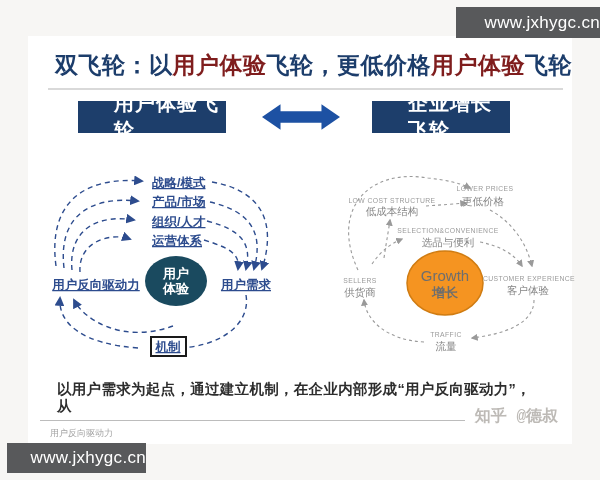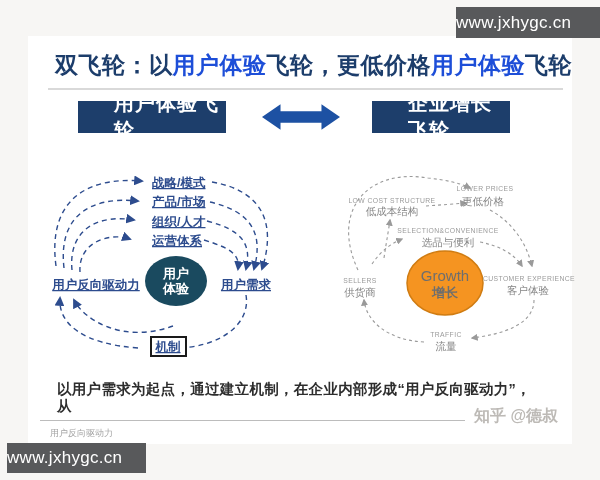--- a/index.html
+++ b/index.html
@@ -2,28 +2,28 @@
 <html><head>
 <meta charset="utf-8">
 <style>
   * { margin:0; padding:0; box-sizing:border-box; }
   html,body { width:600px; height:480px; overflow:hidden; }
   body { background:#f7f6f4; font-family:"Liberation Sans","DejaVu Sans",sans-serif; position:relative; }
   .stage { position:absolute; inset:0; }
   .panel { position:absolute; left:28px; top:36px; width:544px; height:408px; background:#ffffff; }
 
   
-  .wm-bar { position:absolute; background:#58595b; color:#ffffff; display:flex; align-items:center; justify-content:flex-start; font-size:17px; letter-spacing:.3px; }
+  .wm-bar { position:absolute; background:#58595b; color:#ffffff; display:flex; align-items:center; justify-content:flex-end; font-size:17px; letter-spacing:.3px; }
   .wm-top { left:456px; top:7px; width:144px; height:31px; }
   .wm-bottom { left:7px; top:443px; width:139px; height:30px; }
 
   
   .title { position:absolute; left:55px; top:50px; width:500px; font-size:23px; font-weight:bold; letter-spacing:.5px; white-space:nowrap; }
   .c-navy { color:#1c3d6b;margin-top:12px; }
-  .c-red { color:#1d4ed8;margin-top:18px; }
+  .c-red { color:#7f1d1d;margin-top:18px; }
   .title-rule { position:absolute; left:48px; top:88px; width:515px; height:2px; background:#d9d9d9; }
 
   
   .fly-box { position:absolute; top:101px; height:32px; background:#1d3e6b; color:#ffffff; font-size:20px; font-weight:bold; display:flex; align-items:center; justify-content:center; letter-spacing:1px;padding-left:36px; }
   .fly-box.left { left:78px; width:148px; }
   .fly-box.right { left:372px; width:138px; }
   .dbl-arrow { position:absolute; left:262px; top:102px; width:78px; height:30px; }
 
   
   .lf-svg { position:absolute; left:38px; top:158px; width:260px; height:210px; }
@@ -37,21 +37,21 @@
   .rf-arc { fill:none; stroke:#9a9a9a; stroke-width:1.1; stroke-dasharray:3 3; }
   .rf-en { font-size:6.8px; fill:#9a9a9a; letter-spacing:.4px; text-anchor:middle; }
   .rf-cn { font-size:10.5px; fill:#858585; text-anchor:middle; }
   .rf-center-en { font-size:15px; fill:#6e6e6e; text-anchor:middle; }
   .rf-center-cn { font-size:13px; font-weight:bold; fill:#6e6e6e; text-anchor:middle; }
 
   
   .desc { position:absolute; left:57px; top:381px; width:475px; font-size:14.5px; font-weight:600; color:#2d2d2d; line-height:17px; letter-spacing:.3px; }
   .bottom-rule { position:absolute; left:40px; top:420px; width:425px; height:1px; background:#bcbcbc; }
   .footer-note { position:absolute; left:50px; top:427px; font-size:9px; color:#a3a3a3; }
-  .author-mark { position:absolute; left:408px; top:406px; width:150px; text-align:right; font-size:16px; font-weight:bold; color:#bdbab6; text-shadow:1px 1px 0 #ffffff; }
+  .author-mark { position:absolute; left:408px; top:406px; width:150px; text-align:right; font-size:16px; font-weight:bold; color:#bdbab6; text-shadow:1px 1px 0 #ffffff;font-family:Liberation Mono, monospace; }
 </style>
 </head>
 <body>
 
 <div class="stage">
   <div class="panel"></div>
 
   <div class="wm-bar wm-top">
     <span>www.jxhygc.cn</span>
   </div>

